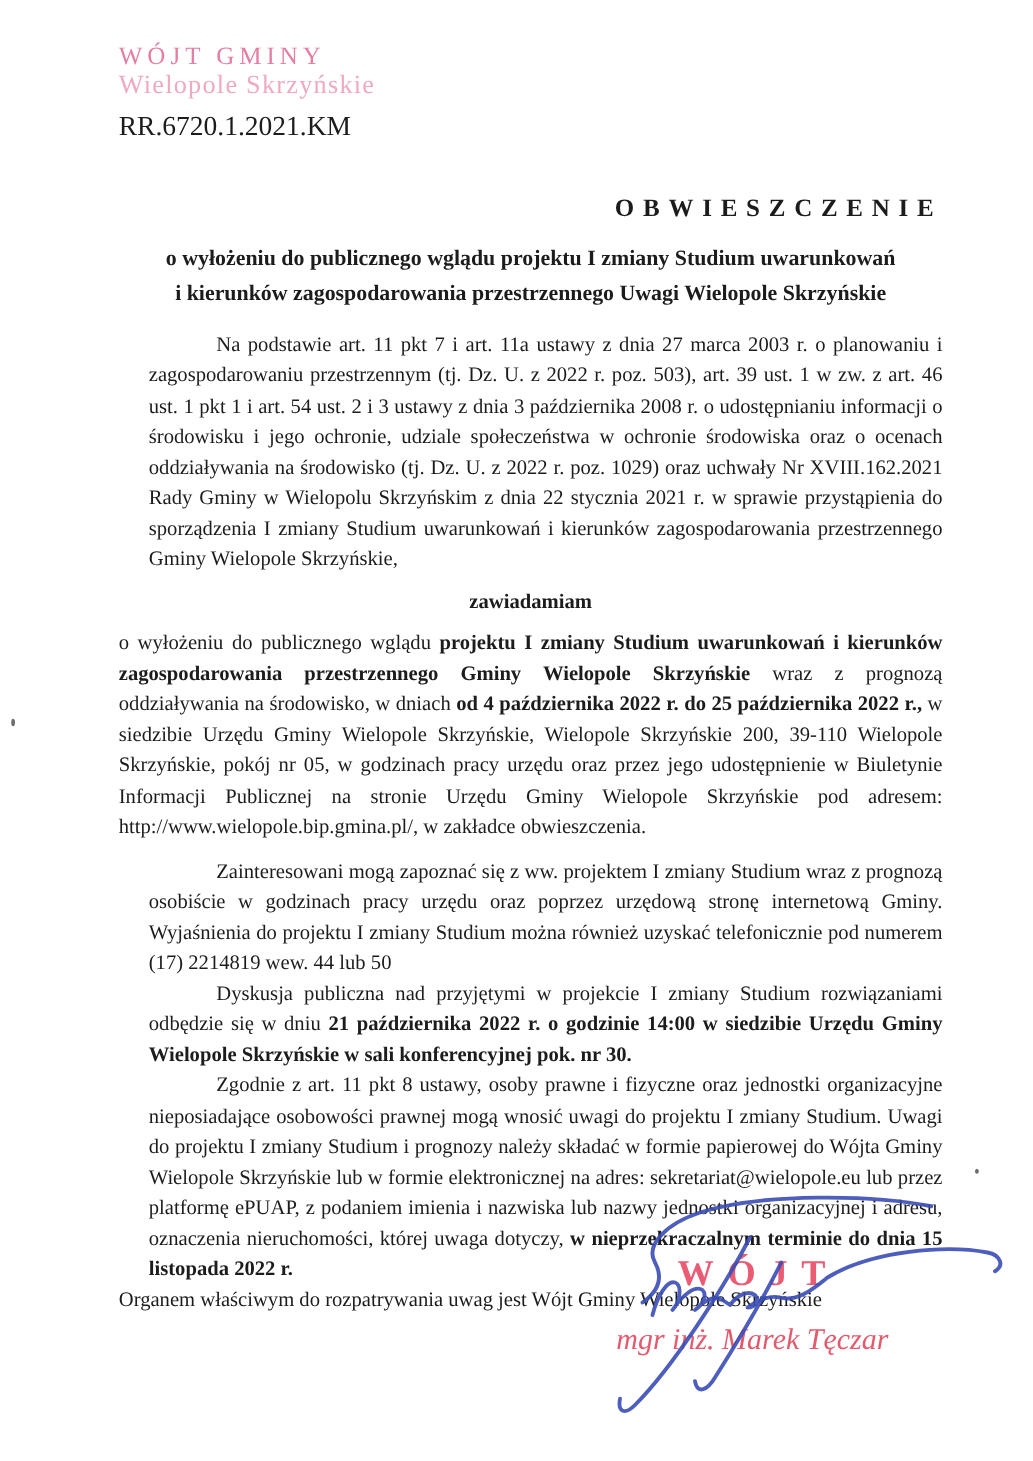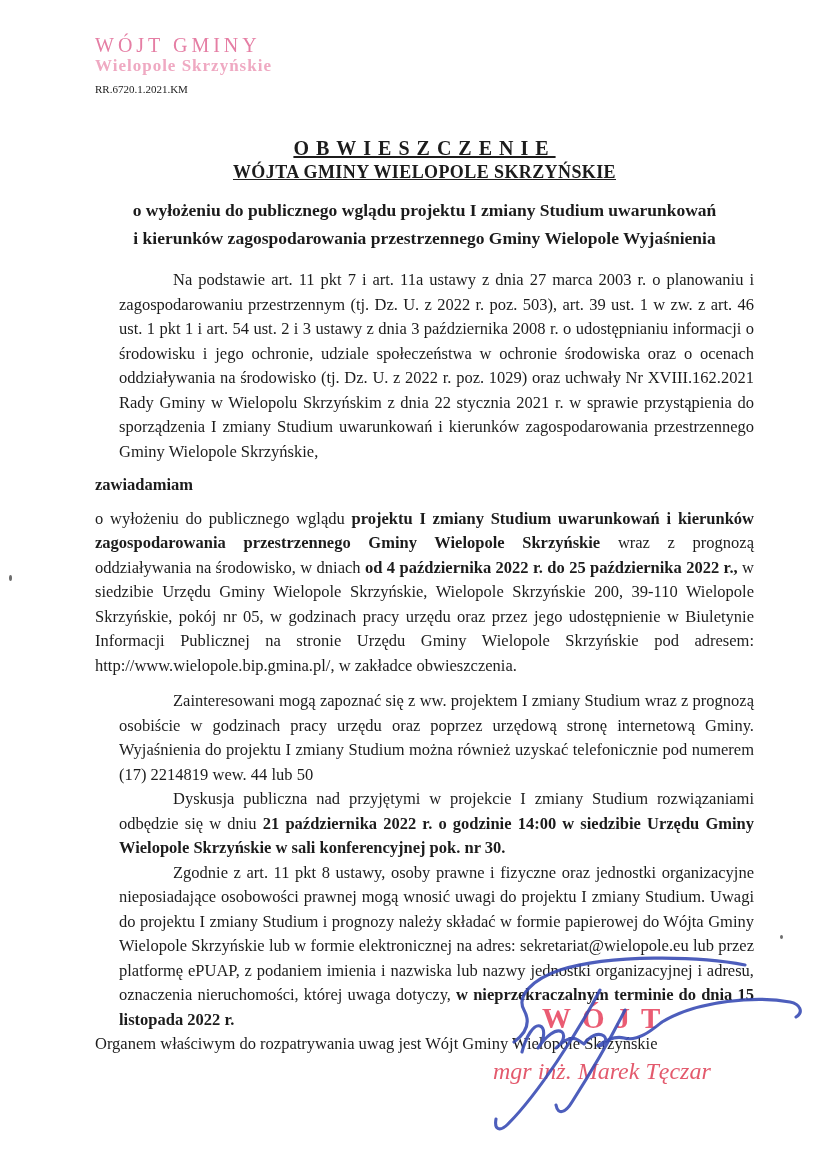--- a/index.html
+++ b/index.html
@@ -10,34 +10,34 @@
     background:#ffffff;
     font-family:"Liberation Serif", serif;
     color:#1c1c1c;
     box-sizing:border-box;
     padding:34px 72px 0 95px;
     overflow:hidden;
   }
   
   .letterhead{line-height:1.12;user-select:none;}
   .lh1{font-size:20px;letter-spacing:4px;color:#e57ea4;}
-  .lh2{font-size:17px;letter-spacing:1px;color:#efa9c2;font-weight:bold;}
+  .lh2{font-size:21px;letter-spacing:1px;color:#efa9c2;}
 
-  .ref-row{display:flex;justify-content:space-between;margin-top:8px;font-size:11px;flex-direction:column;}
+  .ref-row{display:flex;justify-content:space-between;margin-top:8px;font-size:22px;flex-direction:column;}
 
-  .title-block{margin-top:42px;text-align:center;text-decoration:underline;}
+  .title-block{margin-top:42px;text-align:right;}
   .doc-title{font-size:20px;font-weight:bold;letter-spacing:7px;}
   .doc-issuer{font-size:18px;font-weight:bold;margin-top:2px;letter-spacing:0.4px;}
 
   .subject{margin-top:13px;text-align:center;font-weight:bold;font-size:17.5px;line-height:28px;}
 
   #doc-body{margin-top:16px;font-size:16.5px;line-height:24.5px;}
   .para{margin:0;text-align:justify;}
   .para.indent{text-indent:54px;margin-left:24px;}
-  .para.center{text-indent:0;}
+  .para.center{text-align:center;text-indent:0;}
   .b{font-weight:bold;}
   .u{}
   p[data-name="paragraph-zawiadamiam"]{margin:9px 0 9px;}
   p[data-name="paragraph-exposition"]{margin-bottom:11px;}
 
   
   .signature-block{position:absolute;left:438px;top:952px;width:382px;height:226px;}
   .sig-svg{position:absolute;left:0;top:0;}
   .stamp-title{font-family:"Liberation Serif",serif;font-weight:bold;font-size:29px;letter-spacing:11px;fill:#e94f68;opacity:.92;}
   .stamp-name{font-family:"Liberation Serif",serif;font-style:italic;font-size:24px;fill:#e25266;opacity:.95;}
@@ -57,26 +57,25 @@
     <div class="lh1" data-name="letterhead-line1">WÓJT GMINY</div>
     <div class="lh2" data-name="letterhead-line2">Wielopole Skrzyńskie</div>
   </div>
 
   <div class="ref-row" data-name="reference-row">
     <span data-name="reference-number">RR.6720.1.2021.KM</span>
   </div>
 
   <div class="title-block" data-name="title-block">
     <div class="doc-title" data-name="document-title">OBWIESZCZENIE</div>
-    <div class="doc-issuer" data-name="document-issuer">WÓJTA GMINY WIELOPOLE SKRZYŃSKIE</div>
   </div>
 
   <div class="subject" data-name="document-subject">
     <div data-name="subject-line-1">o wyłożeniu do publicznego wglądu projektu I zmiany Studium uwarunkowań</div>
-    <div data-name="subject-line-2">i kierunków zagospodarowania przestrzennego Gminy Wielopole Wyjaśnienia</div>
+    <div data-name="subject-line-2">i kierunków zagospodarowania przestrzennego Uwagi Wielopole Skrzyńskie</div>
   </div>
 
   <div id="doc-body" data-name="document-body">
       <p class="para indent" data-name="paragraph-legal-basis"><span>Na podstawie art. 11 pkt 7 i art. 11a ustawy z dnia 27 marca 2003 r. o planowaniu i zagospodarowaniu przestrzennym (tj. Dz. U. z 2022 r. poz. 503), art. 39 ust. 1 w zw. z art. 46 ust. 1 pkt 1 i art. 54 ust. 2 i 3 ustawy z dnia 3 października 2008 r. o udostępnianiu informacji o środowisku i jego ochronie, udziale społeczeństwa w ochronie środowiska oraz o ocenach oddziaływania na środowisko (tj. Dz. U. z 2022 r. poz. 1029) oraz uchwały Nr XVIII.162.2021 Rady Gminy w Wielopolu Skrzyńskim z dnia 22 stycznia 2021 r. w sprawie przystąpienia do sporządzenia I zmiany Studium uwarunkowań i kierunków zagospodarowania przestrzennego Gminy Wielopole Skrzyńskie,</span></p>
       <p class="para center" data-name="paragraph-zawiadamiam"><span class="b">zawiadamiam</span></p>
       <p class="para" data-name="paragraph-exposition"><span>o wyłożeniu do publicznego wglądu </span><span class="b">projektu I zmiany Studium uwarunkowań i kierunków zagospodarowania przestrzennego Gminy Wielopole Skrzyńskie</span><span> wraz z prognozą oddziaływania na środowisko, w dniach </span><span class="b">od 4 października 2022 r. do 25 października 2022 r.,</span><span> w siedzibie Urzędu Gminy Wielopole Skrzyńskie, Wielopole Skrzyńskie 200, 39-110 Wielopole Skrzyńskie, pokój nr 05, w godzinach pracy urzędu oraz przez jego udostępnienie w Biuletynie Informacji Publicznej na stronie Urzędu Gminy Wielopole Skrzyńskie pod adresem: </span><span class="u" data-name="bip-url">http://www.wielopole.bip.gmina.pl/,</span><span> w zakładce obwieszczenia.</span></p>
       <p class="para indent" data-name="paragraph-info"><span>Zainteresowani mogą zapoznać się z ww. projektem I zmiany Studium wraz z prognozą osobiście w godzinach pracy urzędu oraz poprzez urzędową stronę internetową Gminy. Wyjaśnienia do projektu I zmiany Studium można również uzyskać telefonicznie pod numerem (17) 2214819 wew. 44 lub 50</span></p>
       <p class="para indent" data-name="paragraph-public-discussion"><span>Dyskusja publiczna nad przyjętymi w projekcie I zmiany Studium rozwiązaniami odbędzie się w dniu </span><span class="b">21 października 2022 r. o godzinie 14:00 w siedzibie Urzędu Gminy Wielopole Skrzyńskie w sali konferencyjnej pok. nr 30.</span></p>
       <p class="para indent" data-name="paragraph-remarks"><span>Zgodnie z art. 11 pkt 8 ustawy, osoby prawne i fizyczne oraz jednostki organizacyjne nieposiadające osobowości prawnej mogą wnosić uwagi do projektu I zmiany Studium. Uwagi do projektu I zmiany Studium i prognozy należy składać w formie papierowej do Wójta Gminy Wielopole Skrzyńskie lub w formie elektronicznej na adres: sekretariat@wielopole.eu lub przez platformę ePUAP, z podaniem imienia i nazwiska lub nazwy jednostki organizacyjnej i adresu, oznaczenia nieruchomości, której uwaga dotyczy, </span><span class="b">w nieprzekraczalnym terminie do dnia 15 listopada 2022 r.</span></p>
       <p class="para" data-name="paragraph-authority"><span>Organem właściwym do rozpatrywania uwag jest Wójt Gminy Wielopole Skrzyńskie</span></p>

